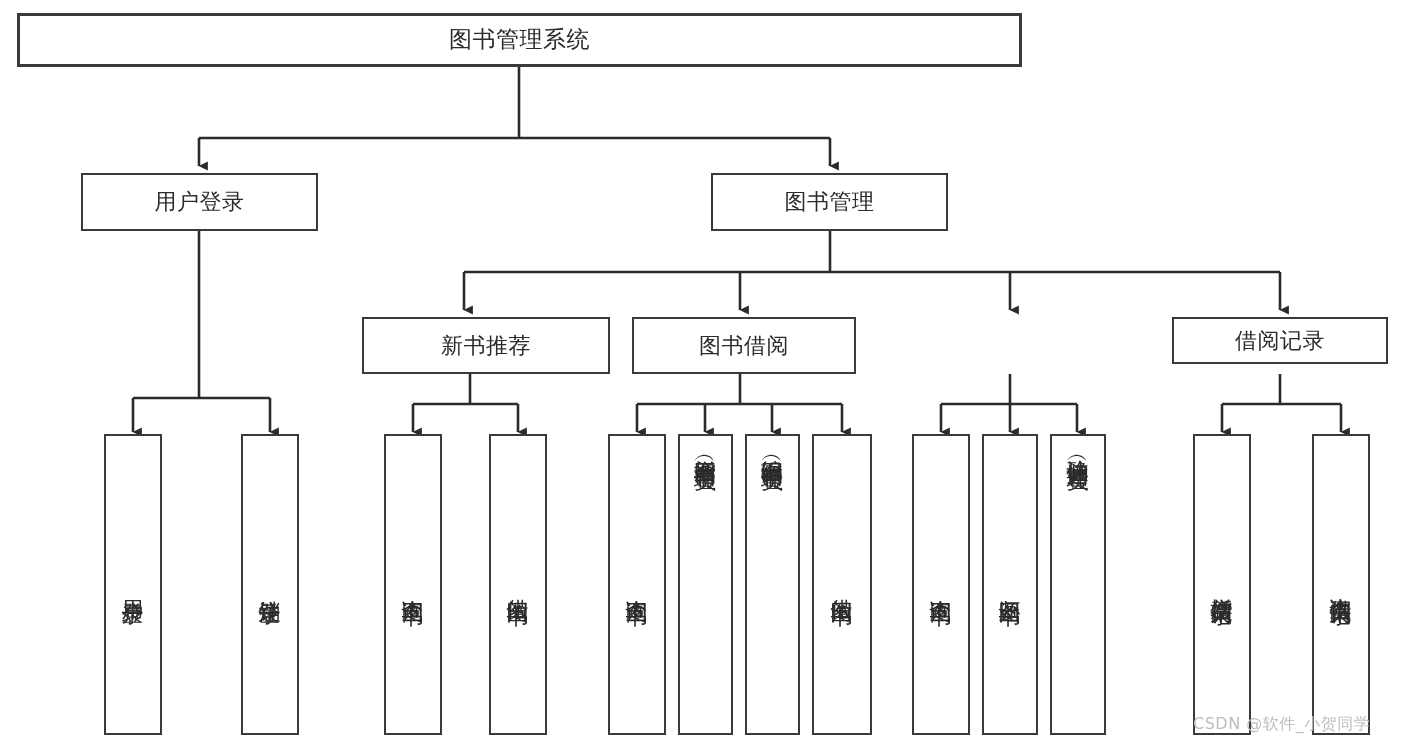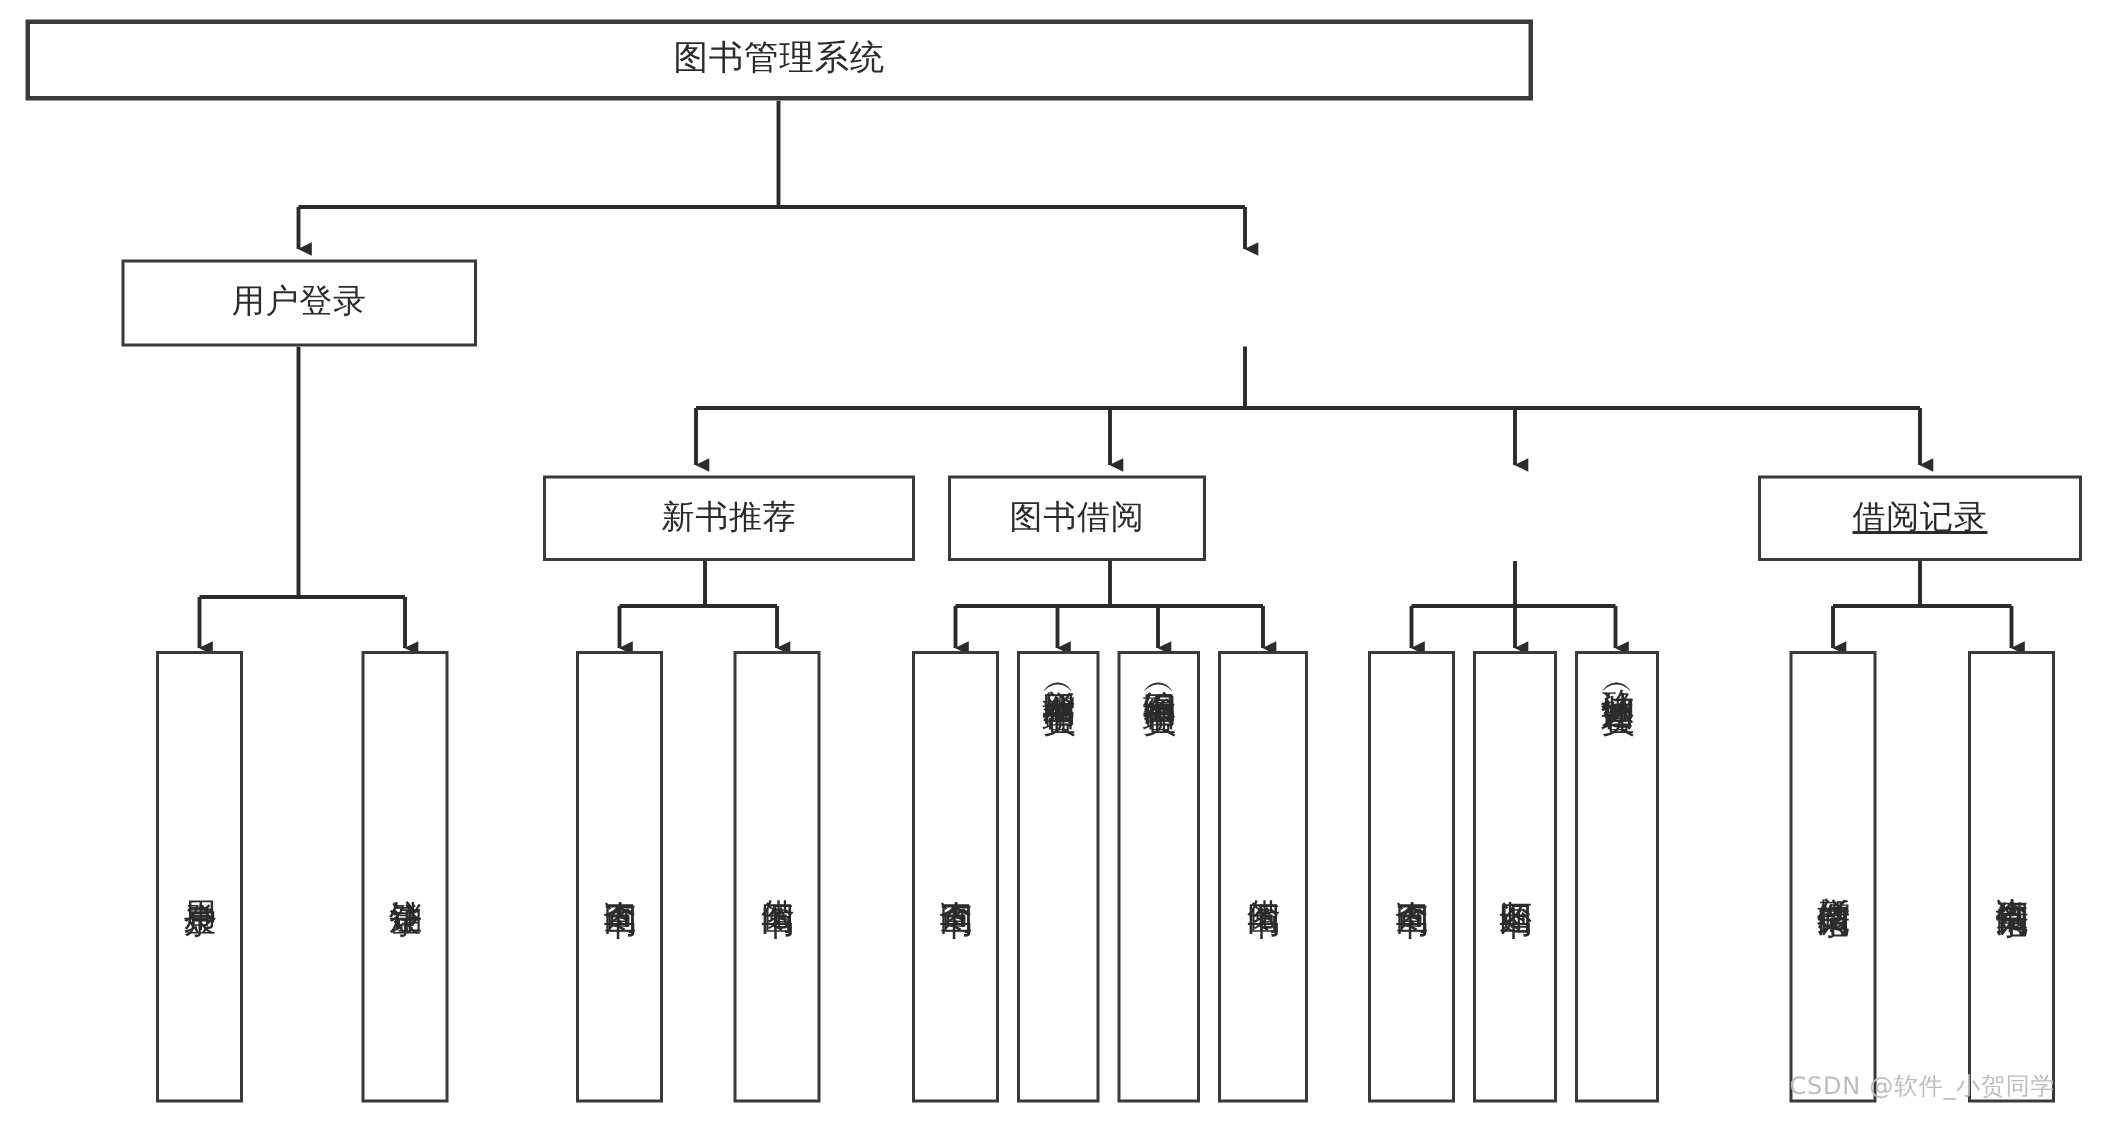--- a/index.html
+++ b/index.html
@@ -142,31 +142,34 @@
   </svg>
 
   <div class="node horizontal root" style="left:17px; top:13px; width:1005px; height:54px;">
     <span class="node-label">图书管理系统</span>
   </div>
 
   <div class="node horizontal" style="left:81px; top:173px; width:237px; height:58px;">
     <span class="node-label">用户登录</span>
   </div>
 
+  <div class="node horizontal" style="left:711px; top:173px; width:237px; height:58px;">
+    <span class="node-label">图书管理</span>
+  </div>
 
   <div class="node horizontal" style="left:362px; top:317px; width:248px; height:57px;">
     <span class="node-label">新书推荐</span>
   </div>
 
-  <div class="node horizontal" style="left:632px; top:317px; width:172px; height:57px;">
+  <div class="node horizontal" style="left:632px; top:317px; width:224px; height:57px;">
     <span class="node-label">图书借阅</span>
   </div>
 
 
-  <div class="node horizontal" style="left:1172px; top:317px; width:216px; height:57px;text-decoration:underline;">
+  <div class="node horizontal" style="left:1172px; top:317px; width:216px; height:47px;">
     <span class="node-label">借阅记录</span>
   </div>
 
   <div class="node vertical center-text" style="left:104px; top:434px; width:58px; height:301px;">
     <span class="node-label">用户登录</span>
   </div>
 
   <div class="node vertical center-text" style="left:241px; top:434px; width:58px; height:301px;">
     <span class="node-label">注销登录</span>
   </div>

